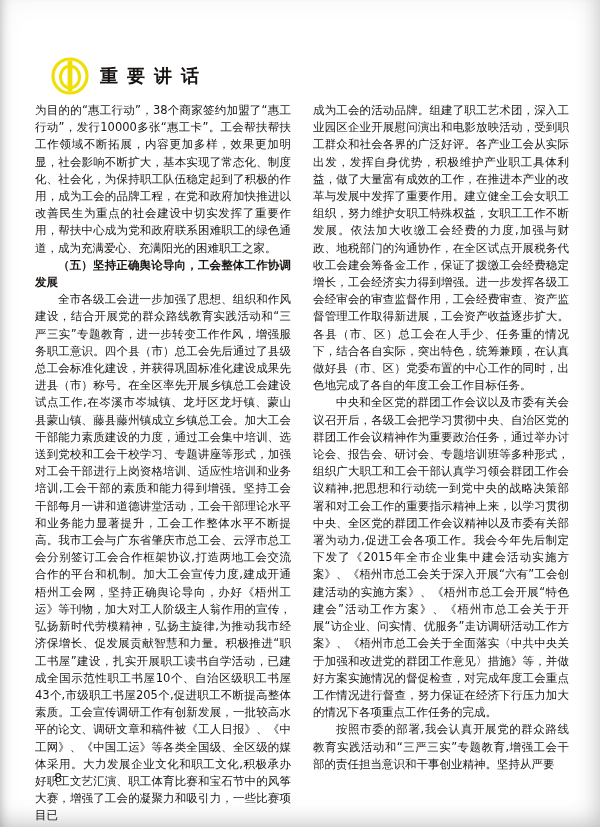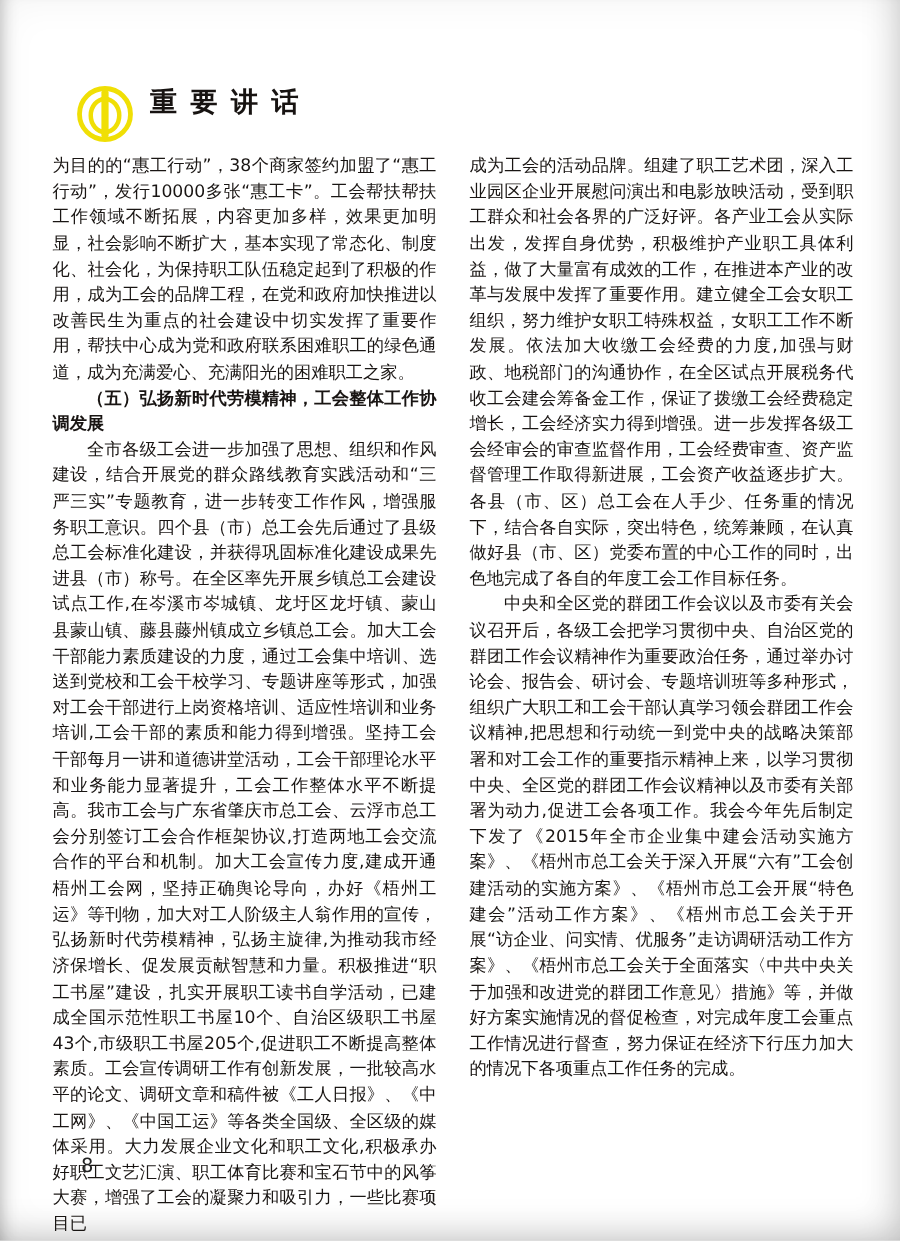--- a/index.html
+++ b/index.html
@@ -3,21 +3,21 @@
 <meta charset="utf-8">
 <style>
   html,body{margin:0;padding:0;background:#e8e8e6;}
   .page{
     width:600px;height:827px;position:relative;background:#ffffff;
     font-family:"DejaVu Sans",sans-serif;overflow:hidden;margin:0 auto;
     box-shadow: inset 0 0 28px rgba(0,0,0,0.05),
                 inset 10px 0 12px -10px rgba(0,0,0,0.30),
                 inset -14px -16px 26px -16px rgba(0,0,0,0.25);
   }
-  .masthead{position:absolute;top:56px;left:50px;display:flex;align-items:flex-start;gap:10px;}
+  .masthead{position:absolute;top:56px;left:50px;display:flex;align-items:center;gap:10px;}
   .emblem{width:40px;height:40px;display:block;}
   .masthead-title{font-size:18px;font-weight:bold;letter-spacing:9px;color:#171311;white-space:nowrap;}
   .columns{position:absolute;top:102px;left:35px;width:534px;display:flex;gap:22px;}
   .col{width:262px;font-size:11.5px;line-height:17.2px;text-align:justify;color:#191513;}
   .para{text-indent:2em;margin:0;}
   .para.no-indent{text-indent:0;}
   .para.heading{font-weight:bold;}
   .pageno{position:absolute;left:54px;top:770px;font-size:13px;color:#222;}
 </style>
 </head>
@@ -32,24 +32,25 @@
         <ellipse cx="20" cy="21" rx="9.5" ry="11" fill="none" stroke-width="3" stroke="#F0DF05"></ellipse>
         <rect x="17.6" y="4.5" width="4.8" height="31" rx="1.2" fill="#F0DF05"></rect>
       </svg>
     </span>
     <span class="masthead-title">重要讲话</span>
   </div>
 
   <div class="columns">
     <div class="col">
       <p class="para no-indent">为目的的“惠工行动”，38个商家签约加盟了“惠工行动”，发行10000多张“惠工卡”。工会帮扶帮扶工作领域不断拓展，内容更加多样，效果更加明显，社会影响不断扩大，基本实现了常态化、制度化、社会化，为保持职工队伍稳定起到了积极的作用，成为工会的品牌工程，在党和政府加快推进以改善民生为重点的社会建设中切实发挥了重要作用，帮扶中心成为党和政府联系困难职工的绿色通道，成为充满爱心、充满阳光的困难职工之家。</p>
-      <p class="para heading">（五）弘扬新时代劳模精神，工会整体工作协调发展</p>
+      <p class="para heading">（五）坚持正确舆论导向，工会整体工作协调发展</p>
       <p class="para">全市各级工会进一步加强了思想、组织和作风建设，结合开展党的群众路线教育实践活动和“三严三实”专题教育，进一步转变工作作风，增强服务职工意识。四个县（市）总工会先后通过了县级总工会标准化建设，并获得巩固标准化建设成果先进县（市）称号。在全区率先开展乡镇总工会建设试点工作,在岑溪市岑城镇、龙圩区龙圩镇、蒙山县蒙山镇、藤县藤州镇成立乡镇总工会。加大工会干部能力素质建设的力度，通过工会集中培训、选送到党校和工会干校学习、专题讲座等形式，加强对工会干部进行上岗资格培训、适应性培训和业务培训,工会干部的素质和能力得到增强。坚持工会干部每月一讲和道德讲堂活动，工会干部理论水平和业务能力显著提升，工会工作整体水平不断提高。我市工会与广东省肇庆市总工会、云浮市总工会分别签订工会合作框架协议,打造两地工会交流合作的平台和机制。加大工会宣传力度,建成开通梧州工会网，坚持正确舆论导向，办好《梧州工运》等刊物，加大对工人阶级主人翁作用的宣传，弘扬新时代劳模精神，弘扬主旋律,为推动我市经济保增长、促发展贡献智慧和力量。积极推进“职工书屋”建设，扎实开展职工读书自学活动，已建成全国示范性职工书屋10个、自治区级职工书屋43个,市级职工书屋205个,促进职工不断提高整体素质。工会宣传调研工作有创新发展，一批较高水平的论文、调研文章和稿件被《工人日报》、《中工网》、《中国工运》等各类全国级、全区级的媒体采用。大力发展企业文化和职工文化,积极承办好职工文艺汇演、职工体育比赛和宝石节中的风筝大赛，增强了工会的凝聚力和吸引力，一些比赛项目已</p>
     </div>
     <div class="col">
       <p class="para no-indent">成为工会的活动品牌。组建了职工艺术团，深入工业园区企业开展慰问演出和电影放映活动，受到职工群众和社会各界的广泛好评。各产业工会从实际出发，发挥自身优势，积极维护产业职工具体利益，做了大量富有成效的工作，在推进本产业的改革与发展中发挥了重要作用。建立健全工会女职工组织，努力维护女职工特殊权益，女职工工作不断发展。依法加大收缴工会经费的力度,加强与财政、地税部门的沟通协作，在全区试点开展税务代收工会建会筹备金工作，保证了拨缴工会经费稳定增长，工会经济实力得到增强。进一步发挥各级工会经审会的审查监督作用，工会经费审查、资产监督管理工作取得新进展，工会资产收益逐步扩大。各县（市、区）总工会在人手少、任务重的情况下，结合各自实际，突出特色，统筹兼顾，在认真做好县（市、区）党委布置的中心工作的同时，出色地完成了各自的年度工会工作目标任务。</p>
       <p class="para">中央和全区党的群团工作会议以及市委有关会议召开后，各级工会把学习贯彻中央、自治区党的群团工作会议精神作为重要政治任务，通过举办讨论会、报告会、研讨会、专题培训班等多种形式，组织广大职工和工会干部认真学习领会群团工作会议精神,把思想和行动统一到党中央的战略决策部署和对工会工作的重要指示精神上来，以学习贯彻中央、全区党的群团工作会议精神以及市委有关部署为动力,促进工会各项工作。我会今年先后制定下发了《2015年全市企业集中建会活动实施方案》、《梧州市总工会关于深入开展“六有”工会创建活动的实施方案》、《梧州市总工会开展“特色建会”活动工作方案》、《梧州市总工会关于开展“访企业、问实情、优服务”走访调研活动工作方案》、《梧州市总工会关于全面落实〈中共中央关于加强和改进党的群团工作意见〉措施》等，并做好方案实施情况的督促检查，对完成年度工会重点工作情况进行督查，努力保证在经济下行压力加大的情况下各项重点工作任务的完成。</p>
+      <p class="para">按照市委的部署,我会认真开展党的群众路线教育实践活动和“三严三实”专题教育,增强工会干部的责任担当意识和干事创业精神。坚持从严要</p>
     </div>
   </div>
 
   <div class="pageno">8</div>
 
 </div>
 
 </body></html>

